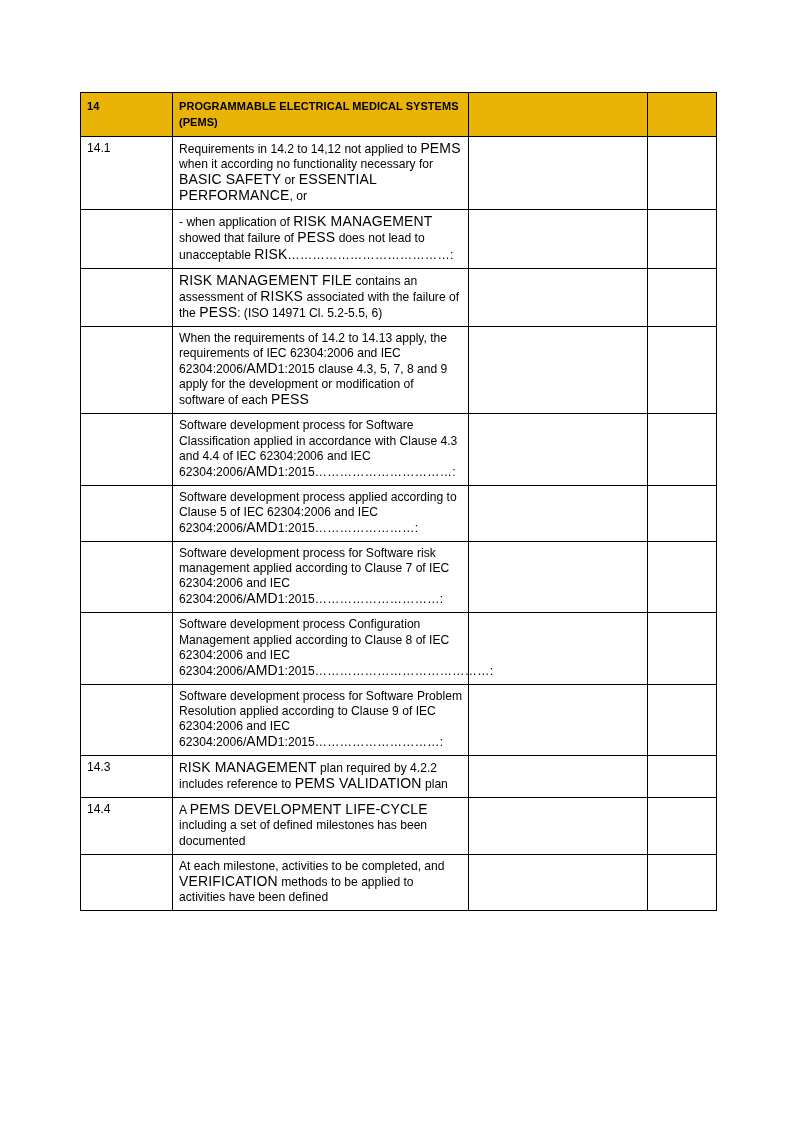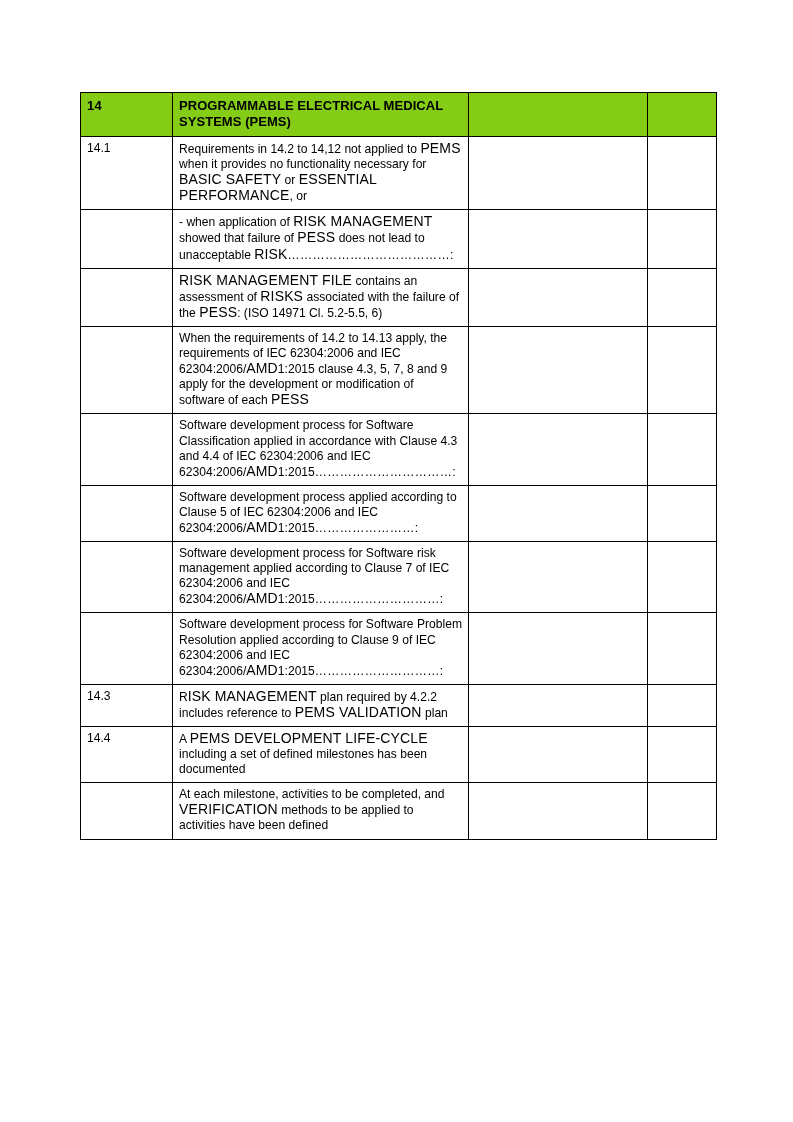--- a/index.html
+++ b/index.html
@@ -42,23 +42,23 @@
     font-weight: normal;
   }
   
   col.col-clause   { width: 92px; }
   col.col-req      { width: 296px; }
   col.col-result   { width: 179px; }
   col.col-verdict  { width: 69px; }
 
   
   .hdr td {
-    background: #84cc16;
+    background: #eab308;
     font-weight: bold;
-    font-size: 13px;
+    font-size: 11px;
     line-height: 16px;
     padding-top: 5px;
     padding-bottom: 6px;
     letter-spacing: 0.15px;
   }
   .hdr td.hdr-title {
     letter-spacing: 0.05px;
   }
 
   .clause-cell {
@@ -93,21 +93,21 @@
     <tbody>
       <tr class="hdr">
         <td class="clause-cell">14</td>
         <td class="hdr-title">PROGRAMMABLE ELECTRICAL MEDICAL SYSTEMS (PEMS)</td>
         <td></td>
         <td></td>
       </tr>
 
     <tr>
           <td class="clause-cell">14.1</td>
-          <td><span>Requirements in 14.2 to 14,12 not applied to </span><span class="sc">PEMS</span><span> when it provides no functionality necessary for  </span><span class="sc">BASIC SAFETY</span><span> or </span><span class="sc">ESSENTIAL PERFORMANCE</span><span>, or</span></td>
+          <td><span>Requirements in 14.2 to 14,12 not applied to </span><span class="sc">PEMS</span><span> when it according no functionality necessary for  </span><span class="sc">BASIC SAFETY</span><span> or </span><span class="sc">ESSENTIAL PERFORMANCE</span><span>, or</span></td>
           <td class="empty-cell"></td>
           <td class="empty-cell"></td>
         </tr>
         <tr>
           <td class="clause-cell"></td>
           <td><span>- when application of </span><span class="sc">RISK MANAGEMENT</span><span> showed that failure of </span><span class="sc">PESS</span><span> does not lead to unacceptable </span><span class="sc">RISK</span><span class="leader">…………………………………:</span></td>
           <td class="empty-cell"></td>
           <td class="empty-cell"></td>
         </tr>
         <tr>
@@ -135,20 +135,26 @@
           <td class="empty-cell"></td>
         </tr>
         <tr>
           <td class="clause-cell"></td>
           <td><span>Software development process for Software risk management applied according to Clause 7 of IEC 62304:2006 and IEC 62304:2006/</span><span class="sc">AMD</span><span>1:2015</span><span class="leader">…………………………:</span></td>
           <td class="empty-cell"></td>
           <td class="empty-cell"></td>
         </tr>
         <tr>
           <td class="clause-cell"></td>
+          <td><span>Software development process Configuration Management applied according to Clause 8 of IEC 62304:2006 and IEC 62304:2006/</span><span class="sc">AMD</span><span>1:2015</span><span class="leader">……………………………………:</span></td>
+          <td class="empty-cell"></td>
+          <td class="empty-cell"></td>
+        </tr>
+        <tr>
+          <td class="clause-cell"></td>
           <td><span>Software development process for Software Problem Resolution applied according to Clause 9 of IEC 62304:2006 and IEC 62304:2006/</span><span class="sc">AMD</span><span>1:2015</span><span class="leader">…………………………:</span></td>
           <td class="empty-cell"></td>
           <td class="empty-cell"></td>
         </tr>
         <tr>
           <td class="clause-cell">14.3</td>
           <td><span class="sc-lead">R</span><span class="sc">ISK MANAGEMENT</span><span> plan required by 4.2.2 includes reference to </span><span class="sc">PEMS VALIDATION</span><span> plan</span></td>
           <td class="empty-cell"></td>
           <td class="empty-cell"></td>
         </tr>

